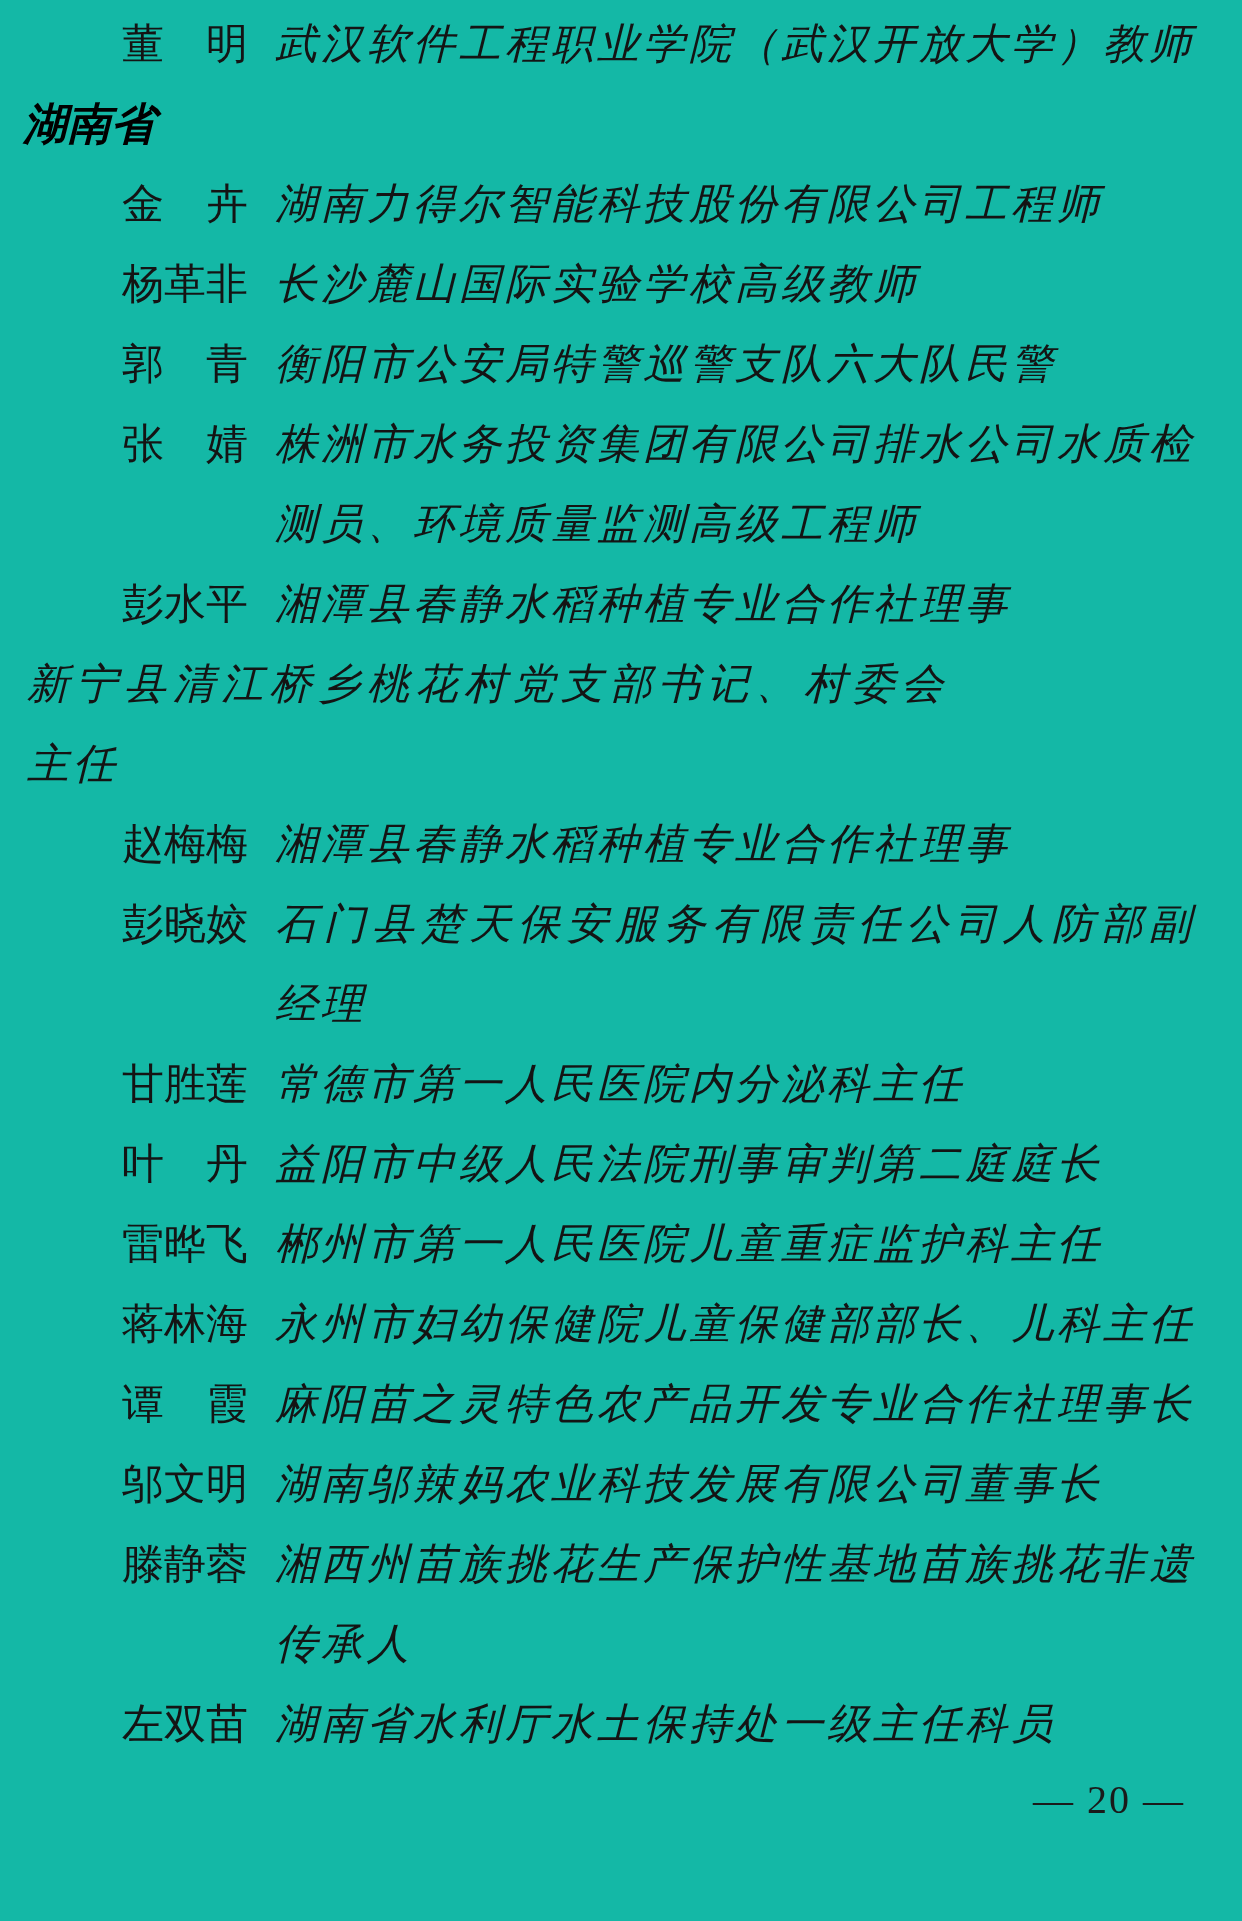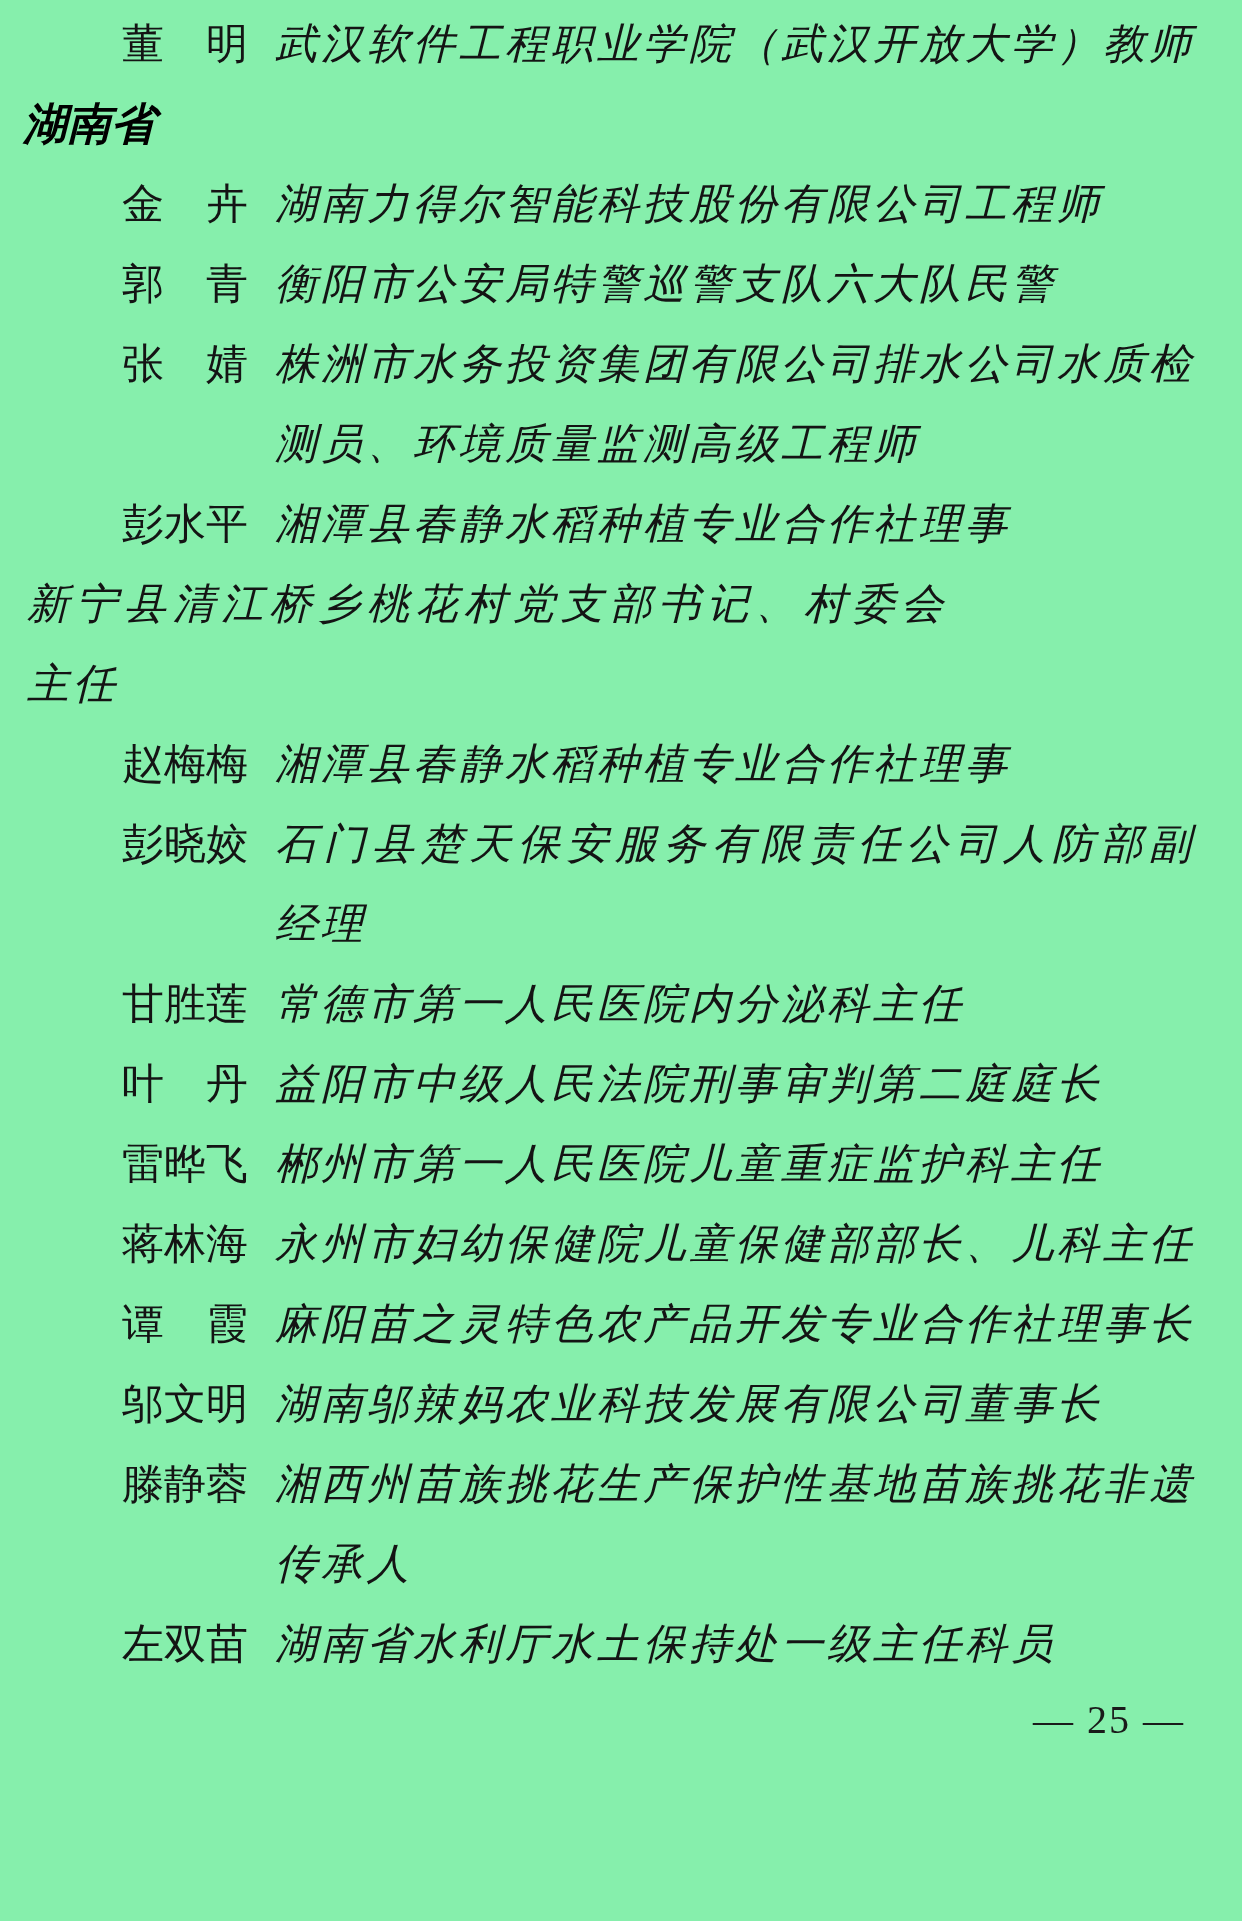--- a/index.html
+++ b/index.html
@@ -8,21 +8,21 @@
     height: 1921px;
     background: #ffffff;
     color: #141414;
     font-family: "Liberation Serif", serif;
   }
   .page {
     position: relative;
     width: 1242px;
     height: 1921px;
     overflow: hidden;
-    background: #86efac;
+    background: #14b8a6;
   }
   .content { padding-top: 4px; }
   .entry { display: flex; align-items: flex-start; }
   .name {
     margin-left: 122px;
     flex: 0 0 126px;
     width: 126px;
     font-size: 42px;
     line-height: 80px;
     text-align: justify;
@@ -81,20 +81,26 @@
 
     <h2 class="section-header">湖南省</h2>
 
     <div class="entry">
       <div class="name">金卉</div>
       <div class="desc">
         <div class="dline">湖南力得尔智能科技股份有限公司工程师</div>
       </div>
     </div>
 
+    <div class="entry">
+      <div class="name">杨革非</div>
+      <div class="desc">
+        <div class="dline">长沙麓山国际实验学校高级教师</div>
+      </div>
+    </div>
 
     <div class="entry">
       <div class="name">郭青</div>
       <div class="desc">
         <div class="dline">衡阳市公安局特警巡警支队六大队民警</div>
       </div>
     </div>
 
     <div class="entry">
       <div class="name">张婧</div>
@@ -185,14 +191,14 @@
 
     <div class="entry">
       <div class="name">左双苗</div>
       <div class="desc">
         <div class="dline">湖南省水利厅水土保持处一级主任科员</div>
       </div>
     </div>
 
   </div>
 
-  <div class="page-number">— 25 —</div>
+  <div class="page-number">— 20 —</div>
 </div>
 
 </body></html>

